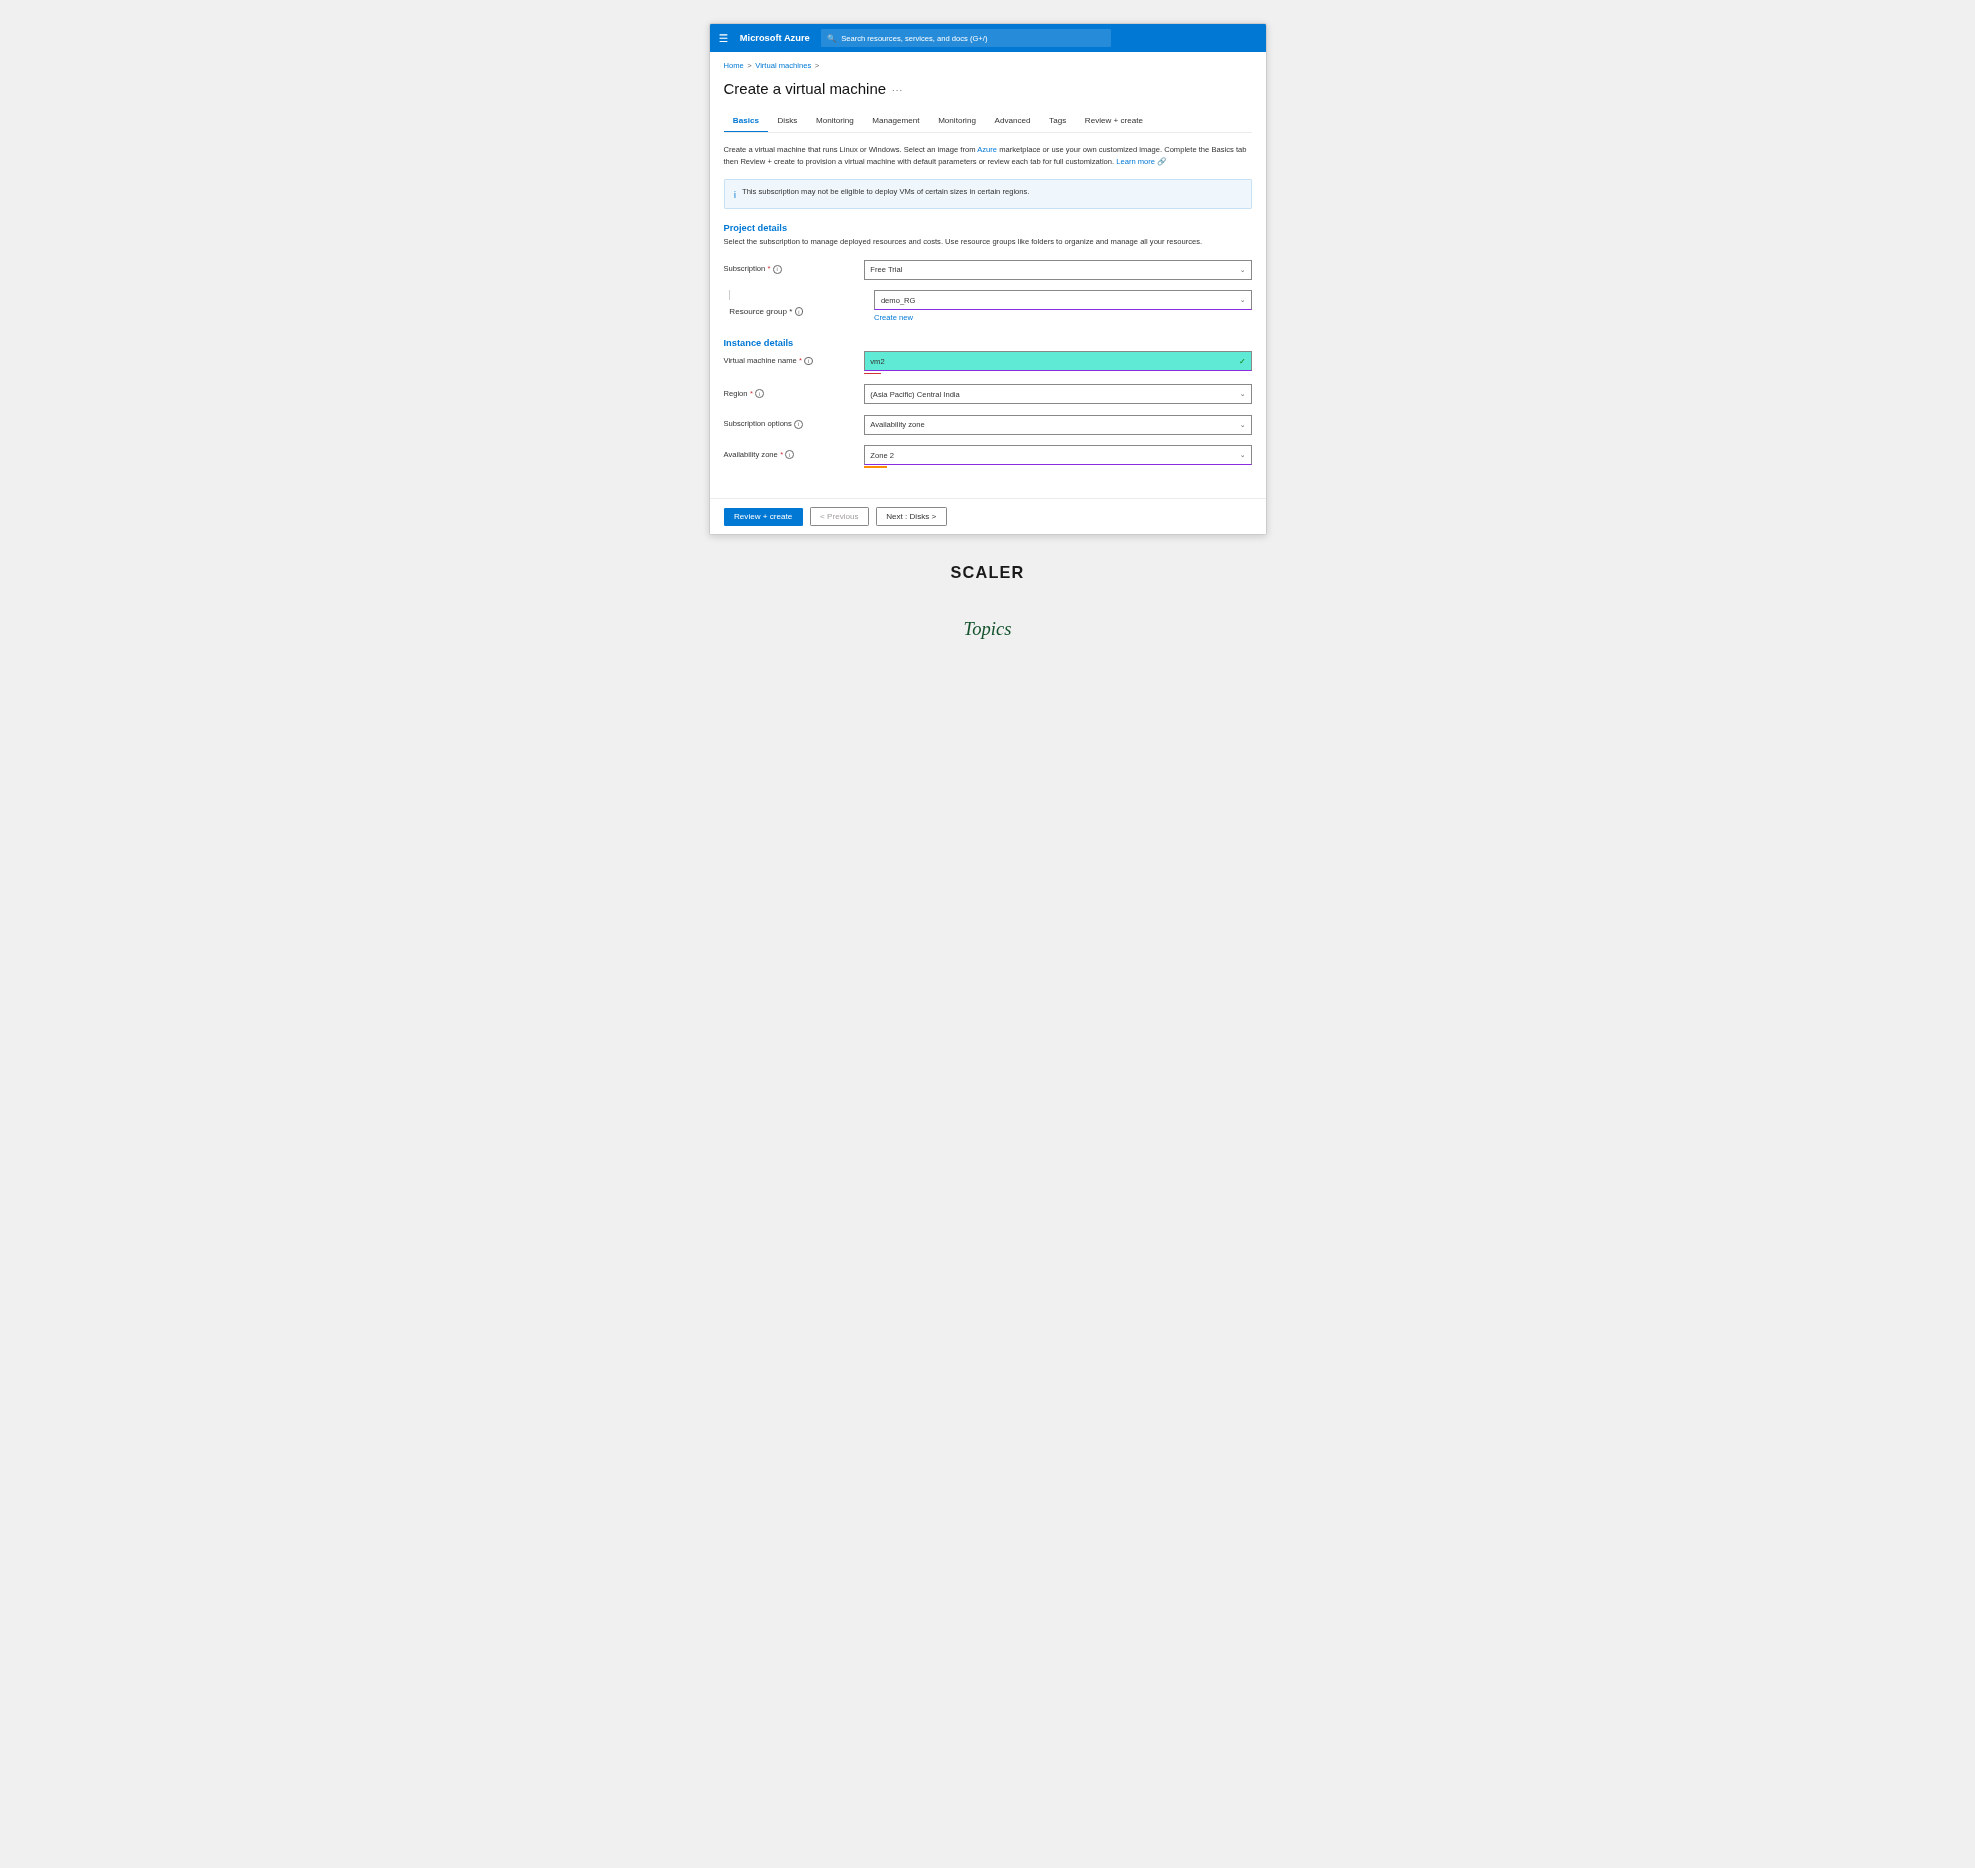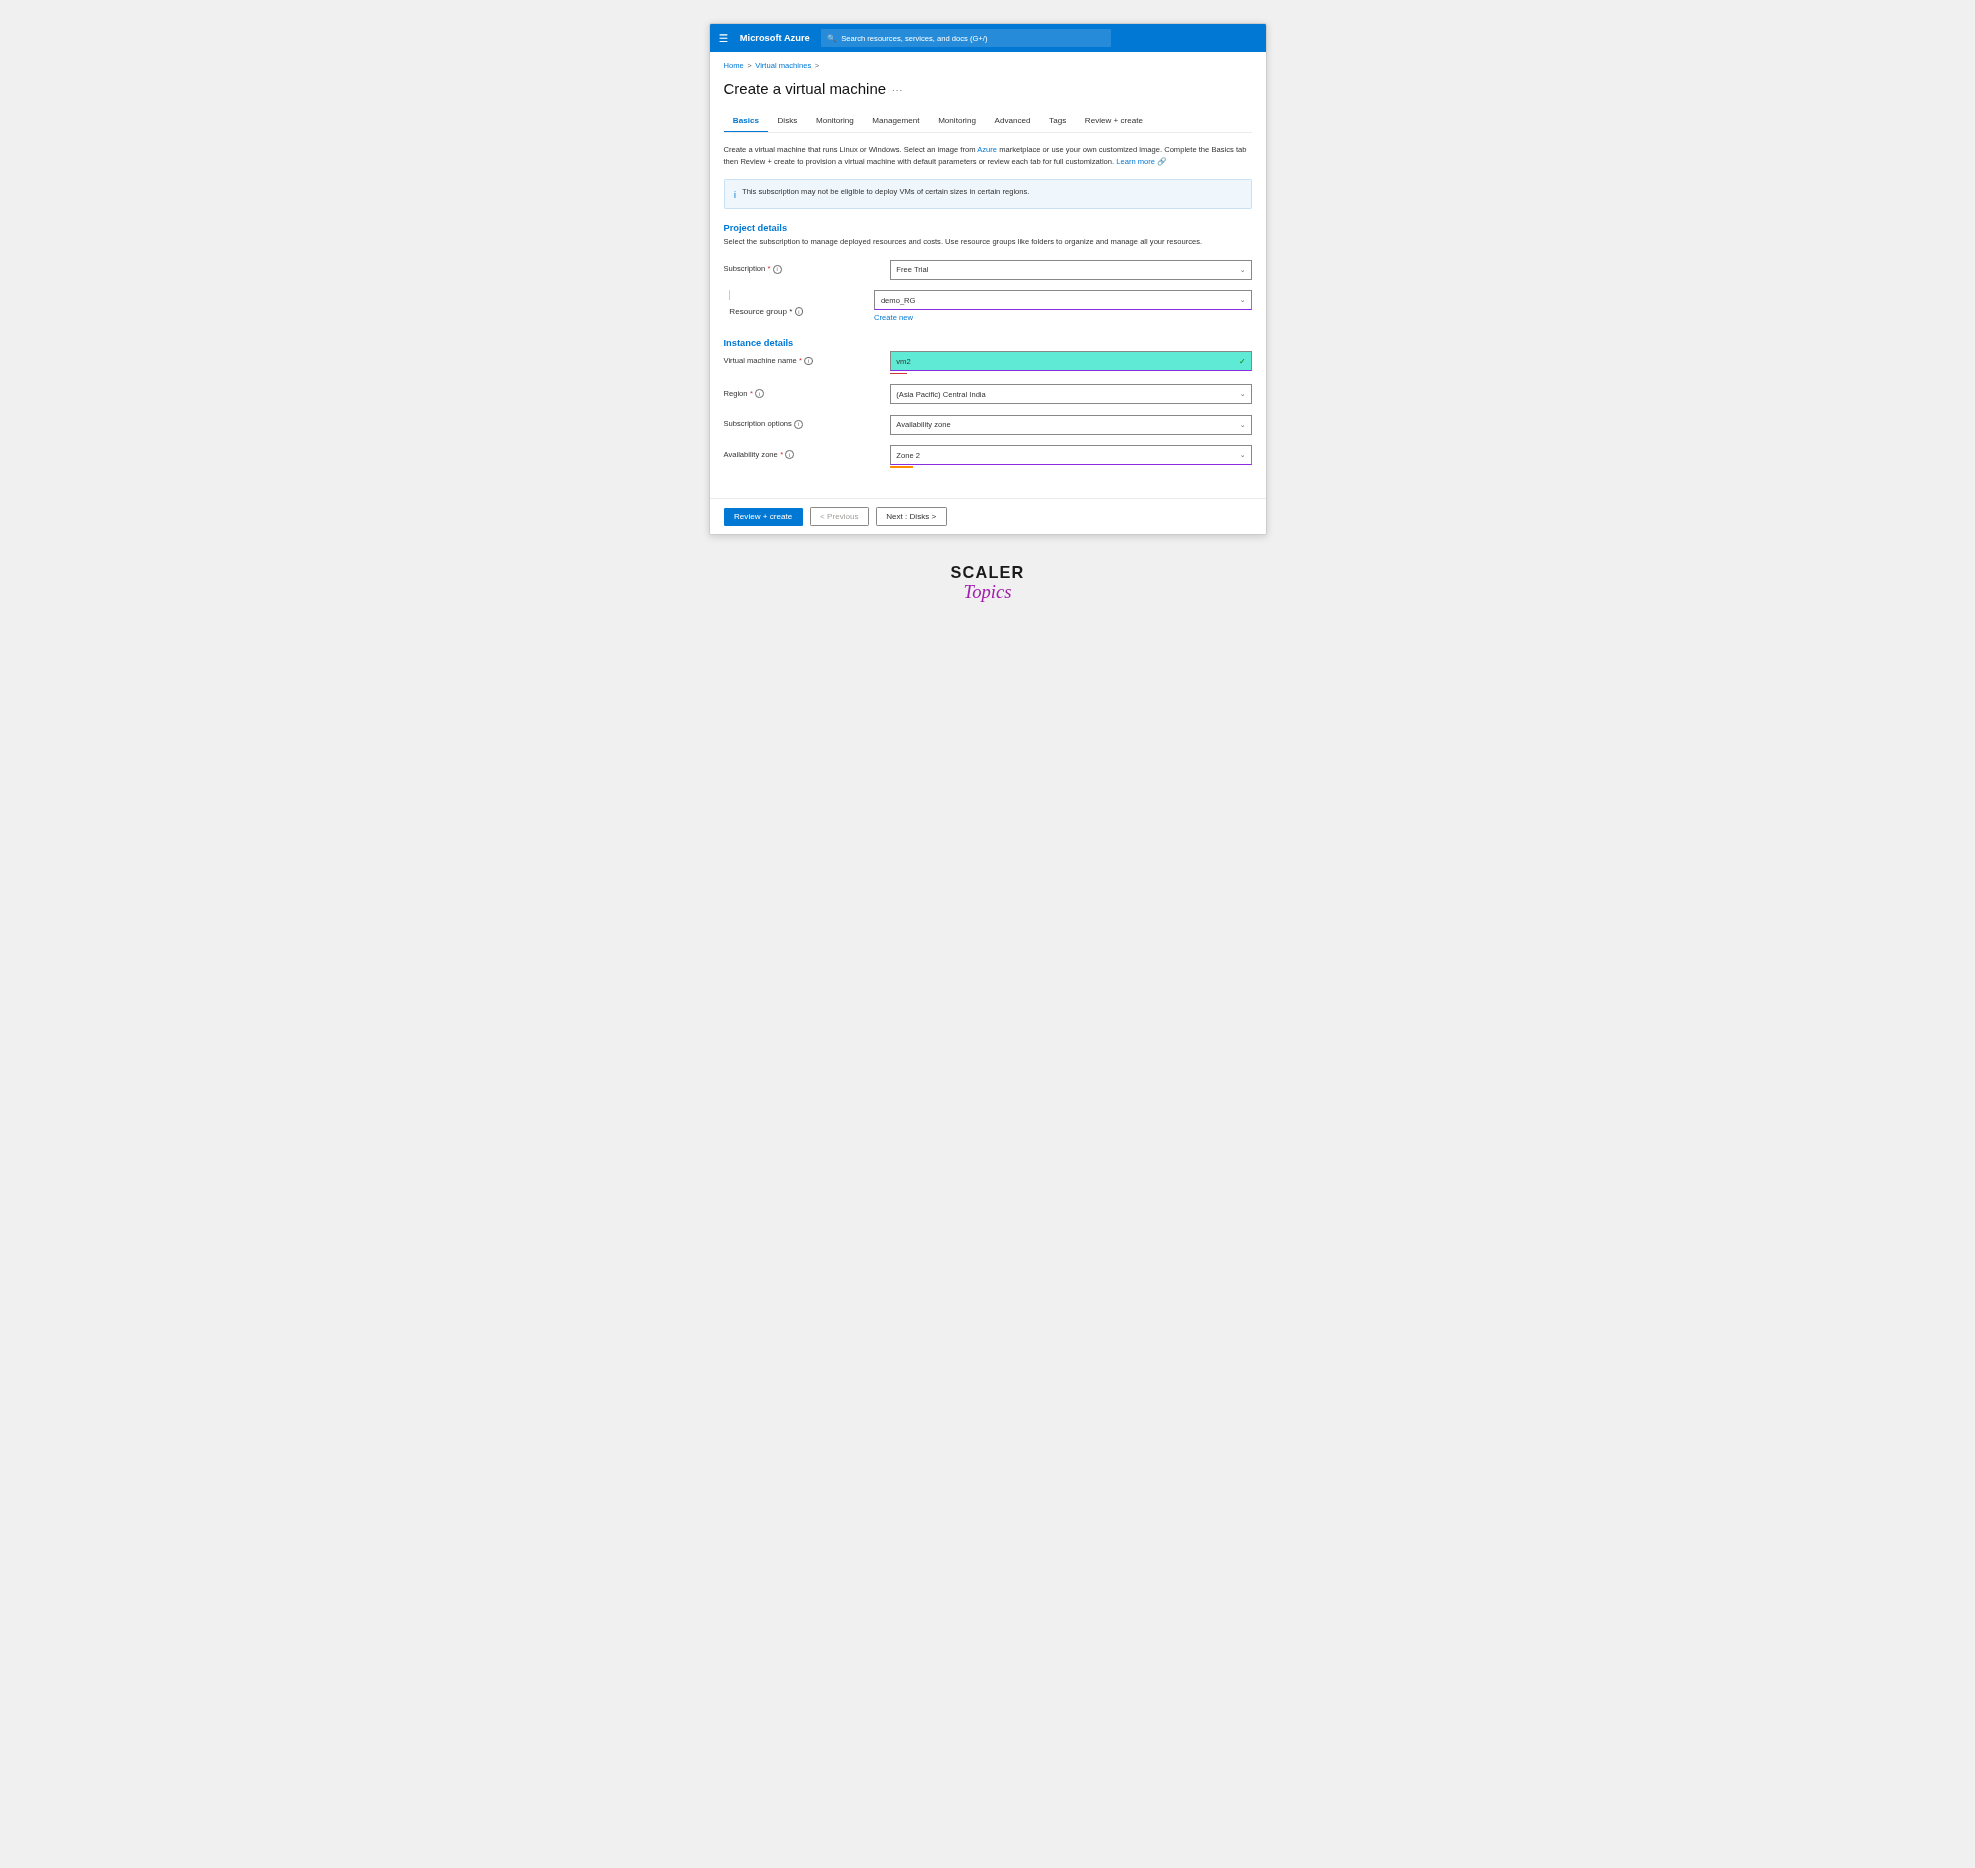--- a/index.html
+++ b/index.html
@@ -179,21 +179,21 @@
     }
 
     
     .form-section {
       margin-bottom: 16.3px;
     }
     .form-row {
       display: flex;
       align-items: flex-start;
       margin-bottom: 10.5px;
-      gap: 27px;
+      gap: 1px;
     }
     .form-label-col {
       width: 139px;
       flex-shrink: 0;
       padding-top: 4.6px;
       font-size: 7.6px;
       color: #333;
       display: flex;
       align-items: flex-start;
       gap: 2.3px;
@@ -335,24 +335,25 @@
       font-weight: 800;
       color: #1a1a1a;
       letter-spacing: 1.2px;
       display: block;
       line-height: 1;
     }
     .topics-text {
       font-size: 18.6px;
       font-family: Georgia, 'Times New Roman', serif;
       font-style: italic;
-      color: #a21caf;
+      color: #14532d;
       font-weight: 400;
       display: block;
       line-height: 1.2;
+      margin-top: 37px;
     }
   </style>
 </head>
 <body>
 
 <div class="browser-window">
 
   <div class="azure-nav">
     <span class="hamburger">☰</span>
     <span class="brand">Microsoft Azure</span>

